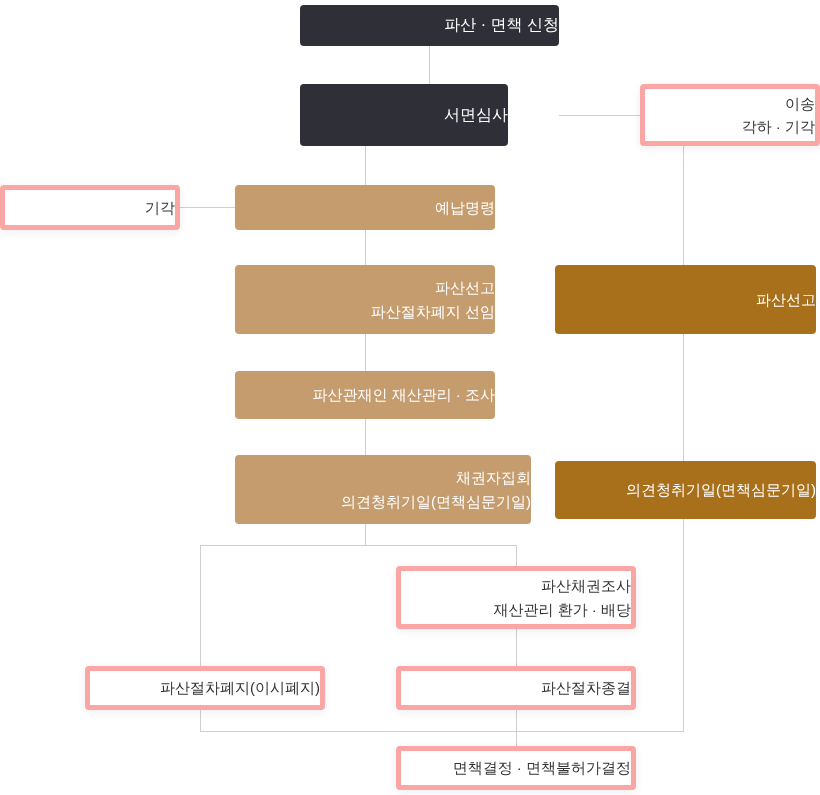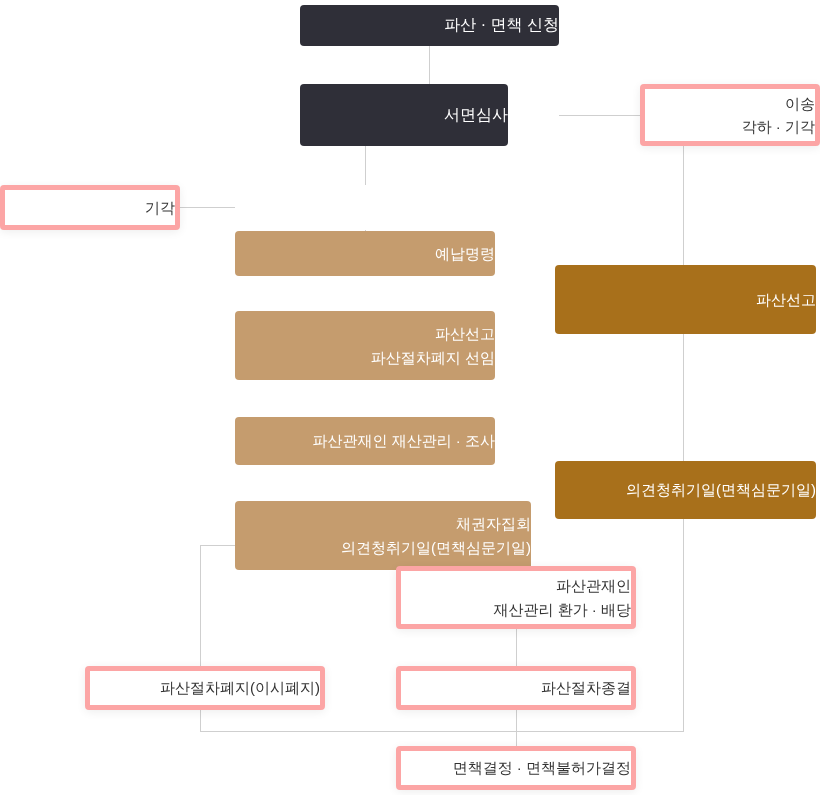--- a/index.html
+++ b/index.html
@@ -29,21 +29,20 @@
     box-sizing:border-box;
   }
   .node.dark{
     background:var(--dark,#2f2f38);
     color:#ffffff;
     font-size:16px;
   }
   .node.tan{
     background:var(--tan,#c59c6e);
     color:#ffffff;
-    margin-top:46px;
   }
   .node.brown{
     background:var(--brown,#a8701b);
     color:#ffffff;
   }
   .node.white{
     background:#ffffff;
     color:var(--white_box_text,#333333);
     border:5px solid #fca5a5;
     box-shadow:0 2px 10px rgba(0,0,0,0.07);
@@ -110,21 +109,21 @@
   <div class="node tan" style="left:235px;top:455px;width:296px;height:69px">
     <span>채권자집회</span>
     <span>의견청취기일(면책심문기일)</span>
   </div>
 
   <div class="node brown" style="left:555px;top:461px;width:261px;height:58px">
     <span>의견청취기일(면책심문기일)</span>
   </div>
 
   <div class="node white" style="left:396px;top:566px;width:240px;height:63px">
-    <span>파산관재인</span>
+    <span>파산채권조사</span>
     <span>재산관리 환가 · 배당</span>
   </div>
 
   <div class="node white" style="left:85px;top:666px;width:240px;height:44px">
     <span>파산절차폐지(이시폐지)</span>
   </div>
 
   <div class="node white" style="left:396px;top:666px;width:240px;height:44px">
     <span>파산절차종결</span>
   </div>

